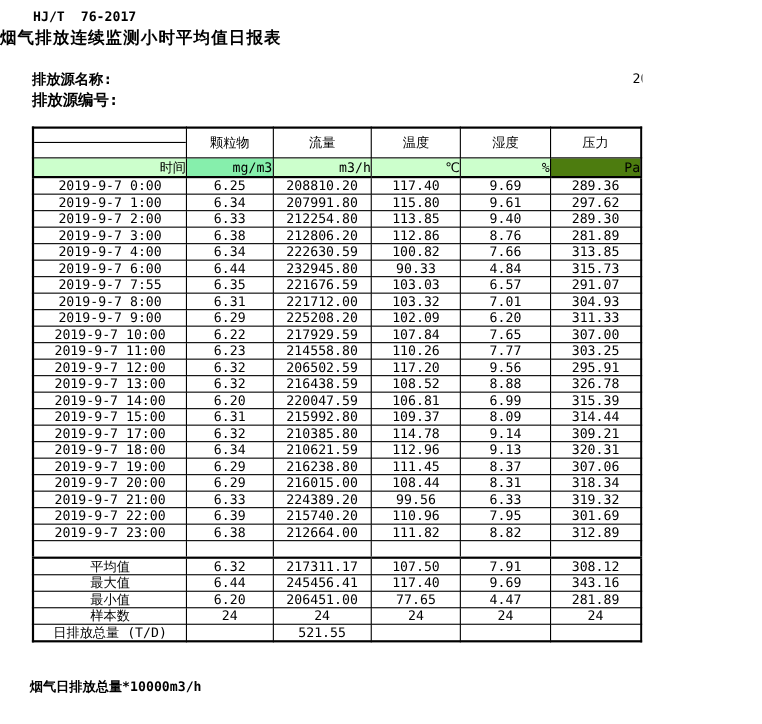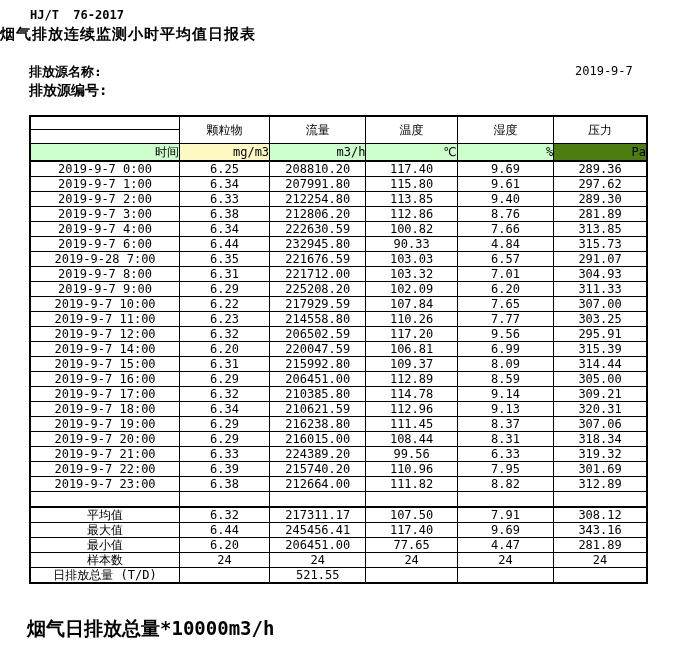--- a/index.html
+++ b/index.html
@@ -1,17 +1,17 @@
 <!DOCTYPE html>
 <html><head>
 <meta charset="utf-8">
 <style>
   html, body { margin:0; padding:0; background:#ffffff; }
   .page {
-    position:relative; width:648px; height:658px; background:#ffffff;
+    position:relative; width:584px; height:658px; background:#ffffff;
     font-family:"DejaVu Sans Mono","DejaVu Sans",monospace; color:#000;
     overflow:hidden;
   }
   .hj-label { position:absolute; left:30px; top:8px; font-size:12px; font-weight:bold; white-space:pre; }
   .doc-title { position:absolute; left:0; top:25px; width:100%; font-size:15px; font-weight:bold; letter-spacing:1px; }
   .src-name  { position:absolute; left:29px; top:63px; font-size:13px; font-weight:bold; }
   .src-code  { position:absolute; left:29px; top:82px; font-size:14px; font-weight:bold; }
   .doc-date  { position:absolute; left:575px; top:64px; font-size:12px; white-space:pre; }
 
   table.report {
@@ -26,21 +26,21 @@
     line-height:14px;
   }
   tr.head-row th { height:26px; }
   th.split-cell { padding:0; }
   .split-top { height:12px; border-bottom:1px solid #000; }
   .split-bot { height:13px; }
   tr.unit-row th { height:16px; border-bottom:2px solid #000;text-align:right; }
   tr.data-row td, tr.summary-row td, tr.empty-row td { height:14px; }
   tr.empty-row td { border-bottom:2px solid #000; }
 
-  .foot-note { position:absolute; left:27px; top:616px; font-size:19px; font-weight:bold; }
+  .foot-note { position:absolute; left:27px; top:616px; font-size:12px; font-weight:bold; }
   .sig-label { position:absolute; top:663px; font-size:13px; font-weight:bold; white-space:pre; }
   .pos-unit  { left:27px; }
   .pos-resp  { left:233px; }
   .pos-repo  { left:360px; }
   .pos-date  { left:497px; }
   .pos-year  { left:601px; }
   .pos-month { left:639px; }
   .pos-day   { left:671px; }
 </style>
 </head>
@@ -70,21 +70,21 @@
           <div class="split-bot"></div>
         </th>
         <th>颗粒物</th>
         <th>流量</th>
         <th>温度</th>
         <th>湿度</th>
         <th>压力</th>
       </tr>
       <tr class="unit-row">
         <th style="background: rgb(204, 255, 204);">时间</th>
-        <th style="background: #fef9c3;">mg/m3</th>
+        <th style="background: #86efac;">mg/m3</th>
         <th style="background: rgb(204, 255, 204);">m3/h</th>
         <th style="background: rgb(204, 255, 204);">℃</th>
         <th style="background: rgb(204, 255, 204);">%</th>
         <th style="background: #4d7c0f; margin-top: 16px;">Pa</th>
       </tr>
     </thead>
     <tbody id="table-body">
         <tr class="data-row">
           <td>2019-9-7 0:00</td>
           <td>6.25</td>
@@ -127,21 +127,21 @@
         </tr>
         <tr class="data-row">
           <td>2019-9-7 6:00</td>
           <td>6.44</td>
           <td>232945.80</td>
           <td>90.33</td>
           <td>4.84</td>
           <td>315.73</td>
         </tr>
         <tr class="data-row">
-          <td>2019-9-28 7:00</td>
+          <td>2019-9-7 7:55</td>
           <td>6.35</td>
           <td>221676.59</td>
           <td>103.03</td>
           <td>6.57</td>
           <td>291.07</td>
         </tr>
         <tr class="data-row">
           <td>2019-9-7 8:00</td>
           <td>6.31</td>
           <td>221712.00</td>
@@ -175,42 +175,42 @@
         </tr>
         <tr class="data-row">
           <td>2019-9-7 12:00</td>
           <td>6.32</td>
           <td>206502.59</td>
           <td>117.20</td>
           <td>9.56</td>
           <td>295.91</td>
         </tr>
         <tr class="data-row">
+          <td>2019-9-7 13:00</td>
+          <td>6.32</td>
+          <td>216438.59</td>
+          <td>108.52</td>
+          <td>8.88</td>
+          <td>326.78</td>
+        </tr>
+        <tr class="data-row">
           <td>2019-9-7 14:00</td>
           <td>6.20</td>
           <td>220047.59</td>
           <td>106.81</td>
           <td>6.99</td>
           <td>315.39</td>
         </tr>
         <tr class="data-row">
           <td>2019-9-7 15:00</td>
           <td>6.31</td>
           <td>215992.80</td>
           <td>109.37</td>
           <td>8.09</td>
           <td>314.44</td>
-        </tr>
-        <tr class="data-row">
-          <td>2019-9-7 16:00</td>
-          <td>6.29</td>
-          <td>206451.00</td>
-          <td>112.89</td>
-          <td>8.59</td>
-          <td>305.00</td>
         </tr>
         <tr class="data-row">
           <td>2019-9-7 17:00</td>
           <td>6.32</td>
           <td>210385.80</td>
           <td>114.78</td>
           <td>9.14</td>
           <td>309.21</td>
         </tr>
         <tr class="data-row">

